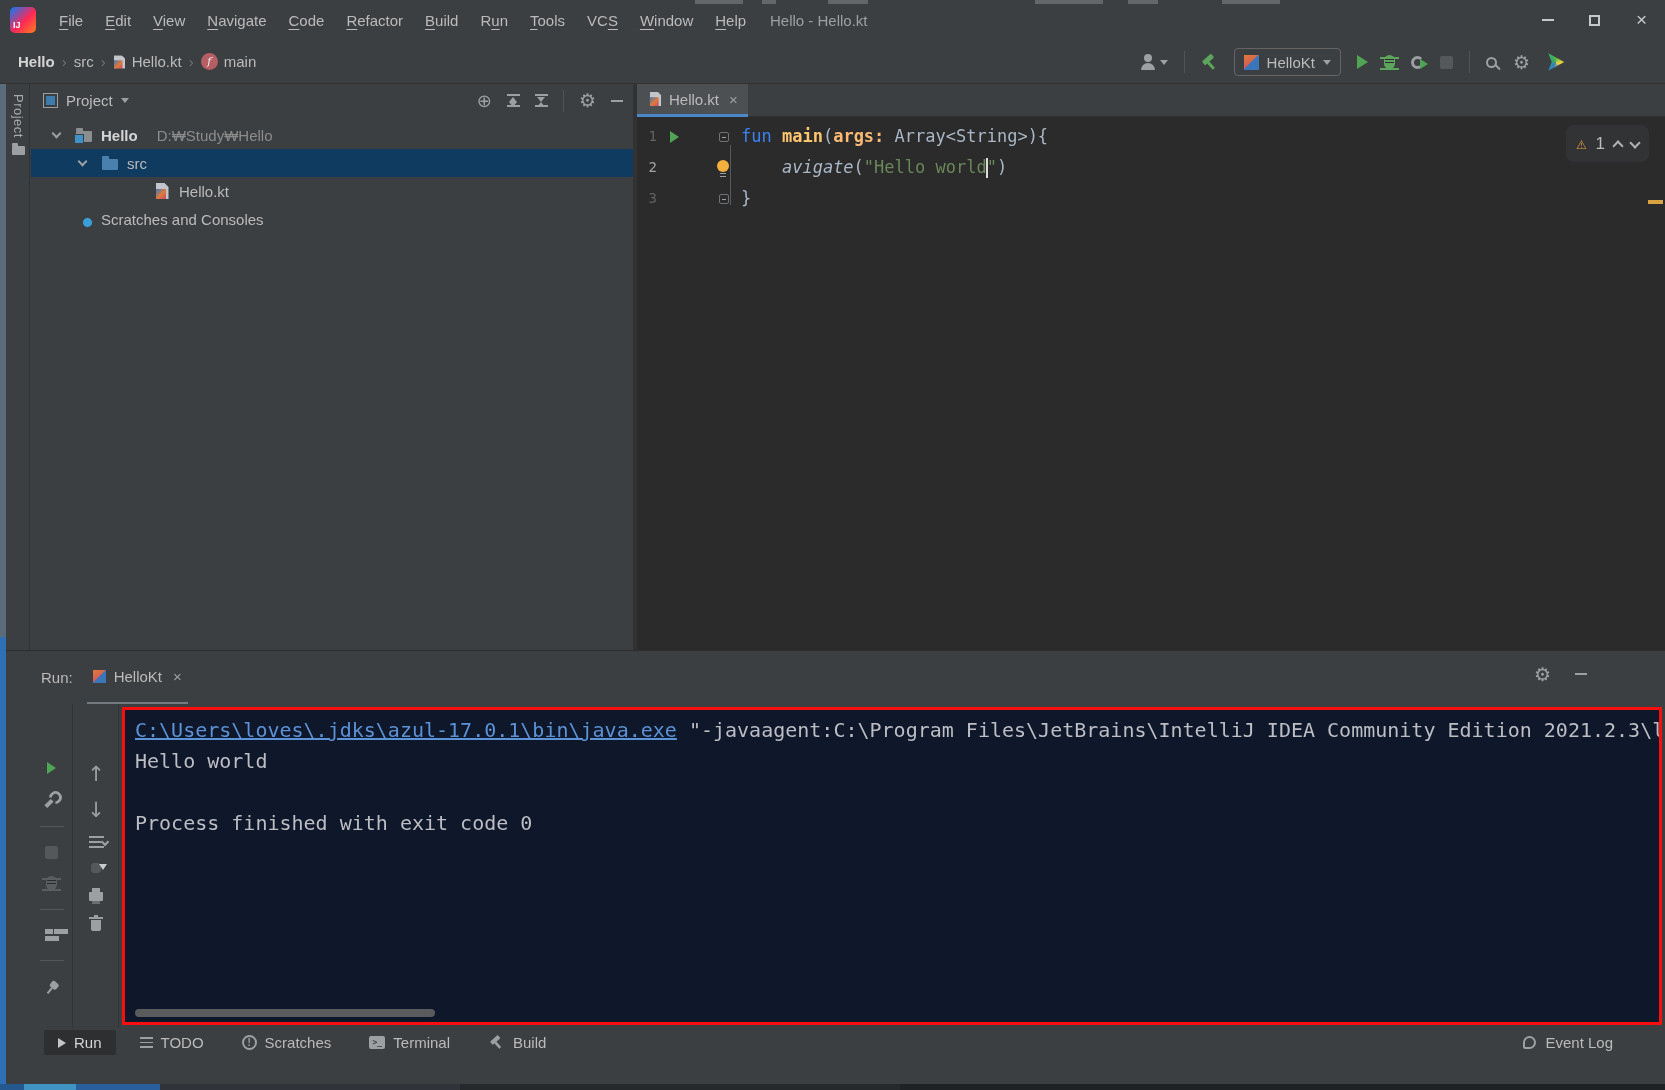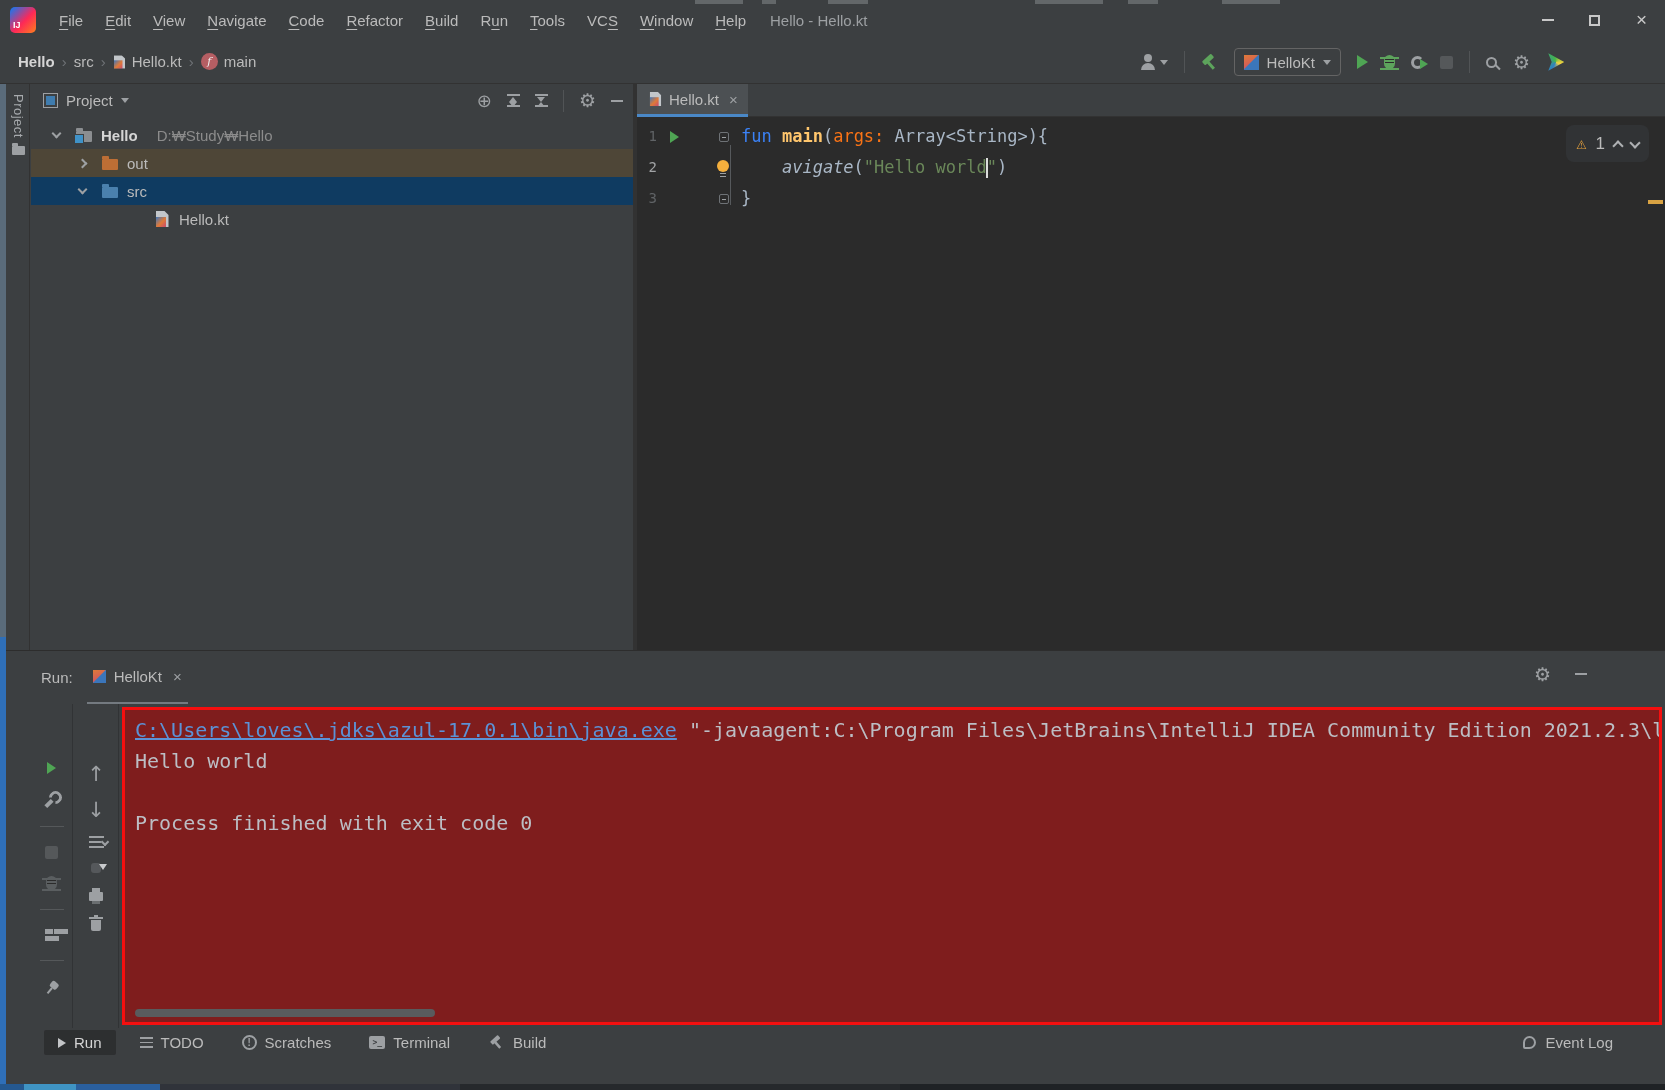--- a/index.html
+++ b/index.html
@@ -148,21 +148,21 @@
   .codearea{position:relative;height:533px;padding-top:4px;font-size:17px;line-height:31px;}
   .crow{display:flex;height:31px;align-items:center;}
   .lnum{width:20px;text-align:right;color:#606366;font-size:14px;flex:none;}
   .lnum.cur{color:#a1a3a5;}
   .runcell{width:34px;display:flex;justify-content:center;flex:none;}
   .foldcell{width:42px;display:flex;justify-content:flex-end;padding-right:4px;flex:none;}
   .ctext{white-space:pre;margin-left:8px;}
   .tk-kw{color:#3b82f6;}
   .tk-fn{color:#ffc66d;font-weight:bold;}
   .tk-def{color:#a9b7c6;}
-  .tk-dim{color:#f97316;}
+  .tk-dim{color:#fdba74;font-weight:bold;}
   .tk-str{color:#6a8759;}
   .tk-it{color:#a9b7c6;font-style:italic;}
   .caret{display:inline-block;width:2px;height:20px;background:#dcdcdc;vertical-align:middle;margin:0 -1px;}
   .fold{position:relative;width:10px;height:10px;border:1px solid #6e7276;border-radius:2px;background:#2b2b2b;}
   .fold::after{content:"";position:absolute;left:2px;top:4px;width:4px;height:1px;background:#9da0a3;}
   .foldline{position:absolute;left:93px;top:28px;width:1px;height:60px;background:#56595c;}
   .bulb{position:relative;width:12px;height:12px;border-radius:50%;background:#f4af3d;margin-top:-4px;}
   .bulb::after{content:"";position:absolute;left:3px;bottom:-5px;width:6px;height:4px;
        background:repeating-linear-gradient(#9da0a3 0 1px,transparent 1px 2.5px);}
   .inspect{position:absolute;right:16px;top:8px;display:flex;align-items:center;gap:9px;
@@ -205,21 +205,21 @@
       background:linear-gradient(#c8cacc 0 2px,transparent 2px 5px,#c8cacc 5px 7px,transparent 7px);}
   .ic-scrollend::after{content:"";position:absolute;left:3px;bottom:-2px;border-left:4px solid transparent;
       border-right:4px solid transparent;border-top:6px solid #c8cacc;}
   .ic-print{position:relative;width:14px;height:9px;background:#9da0a3;border-radius:1px;margin-top:4px;}
   .ic-print::before{content:"";position:absolute;left:3px;top:-4px;width:8px;height:4px;background:#9da0a3;}
   .ic-print::after{content:"";position:absolute;left:3px;bottom:-3px;width:8px;height:3px;background:#6a6e70;}
   .ic-trash{position:relative;width:10px;height:11px;background:#9da0a3;border-radius:0 0 2px 2px;margin-top:4px;}
   .ic-trash::before{content:"";position:absolute;left:-2px;top:-3px;width:14px;height:2px;background:#9da0a3;}
   .ic-trash::after{content:"";position:absolute;left:3px;top:-5px;width:4px;height:2px;background:#9da0a3;}
 
-  .console{position:absolute;left:122px;top:3px;width:1540px;height:318px;background:#7f1d1d;
+  .console{position:absolute;left:122px;top:3px;width:1540px;height:318px;background:#0f172a;
            border:3px solid #f50f0f;overflow:hidden;}
   .conbody{padding:5px 10px;font-size:20px;line-height:31px;color:#bcbec4;white-space:pre;}
   .clink{color:#5c92d6;text-decoration:underline;}
   .hscroll{position:absolute;left:10px;top:299px;width:300px;height:8px;background:#595b5d;border-radius:4px;}
 
   
   .bottombar{position:absolute;left:0;top:1028px;width:1665px;height:29px;background:#3c3f41;
              display:flex;align-items:center;padding-left:44px;gap:10px;}
   .bitem{display:flex;align-items:center;gap:8px;padding:4px 14px;border-radius:2px;}
   .bitem.active{background:#2d2f30;color:#d5d5d5;}
@@ -372,44 +372,42 @@
         <div class="trow lv0">
           <span class="tchev">
             <span class="chev down"></span>
           </span>
           <span class="ticon">
             <span class="ic-folder proj"></span>
           </span>
           <span class="tlabel bold">Hello</span>
           <span class="tpath">D:₩Study₩Hello</span>
         </div>
-        <div class="trow lv1 hl-brown">
-          <span class="tchev">
-            <span class="chev right"></span>
-          </span>
-          <span class="ticon">
-            <span class="ic-folder out"></span>
-          </span>
-          <span class="tlabel">out</span>
-        </div>
         <div class="trow lv1 hl-blue">
           <span class="tchev">
             <span class="chev down"></span>
           </span>
           <span class="ticon">
             <span class="ic-folder src"></span>
           </span>
           <span class="tlabel">src</span>
         </div>
         <div class="trow lv3">
           <span class="tchev"></span>
           <span class="ticon">
             <span class="ic-doc kt"></span>
           </span>
           <span class="tlabel">Hello.kt</span>
+        </div>
+        <div class="trow lv0">
+          <span class="tchev"></span>
+          <span class="ticon">
+            <span class="ic-scratch-w"><span class="ic-scratch"></span></span>
+          </span>
+          <span class="tlabel">Scratches and Consoles</span>
         </div>
       </div>
   </div>
   <div class="splitter"></div>
 
   <div class="editor">
     <div class="tabbar">
       <div class="etab">
         <span class="ic-doc kt" style="transform:scale(.9);"></span>
         <span>Hello.kt</span>

